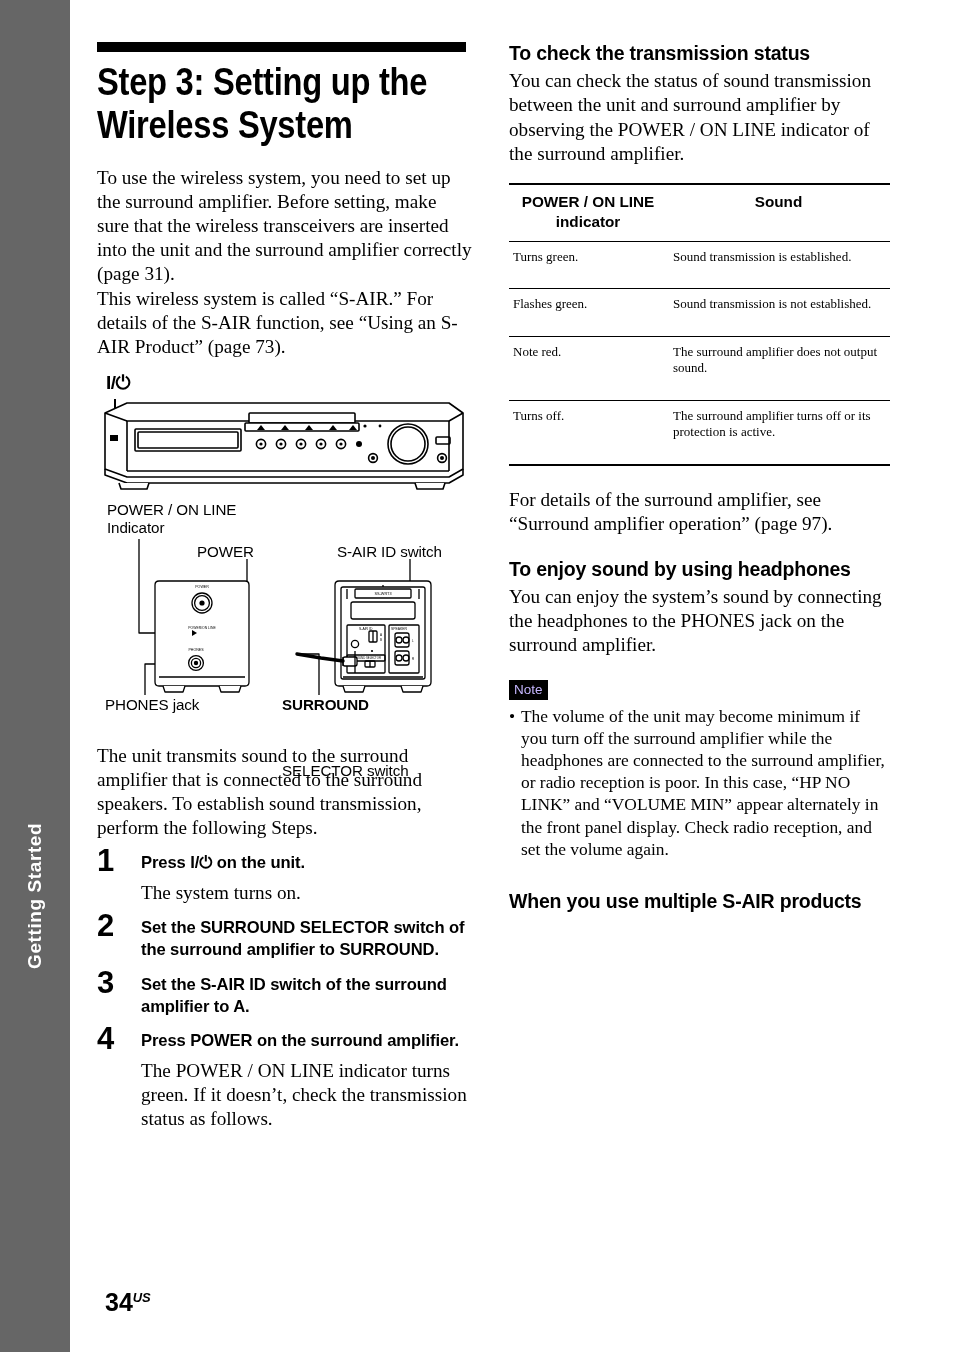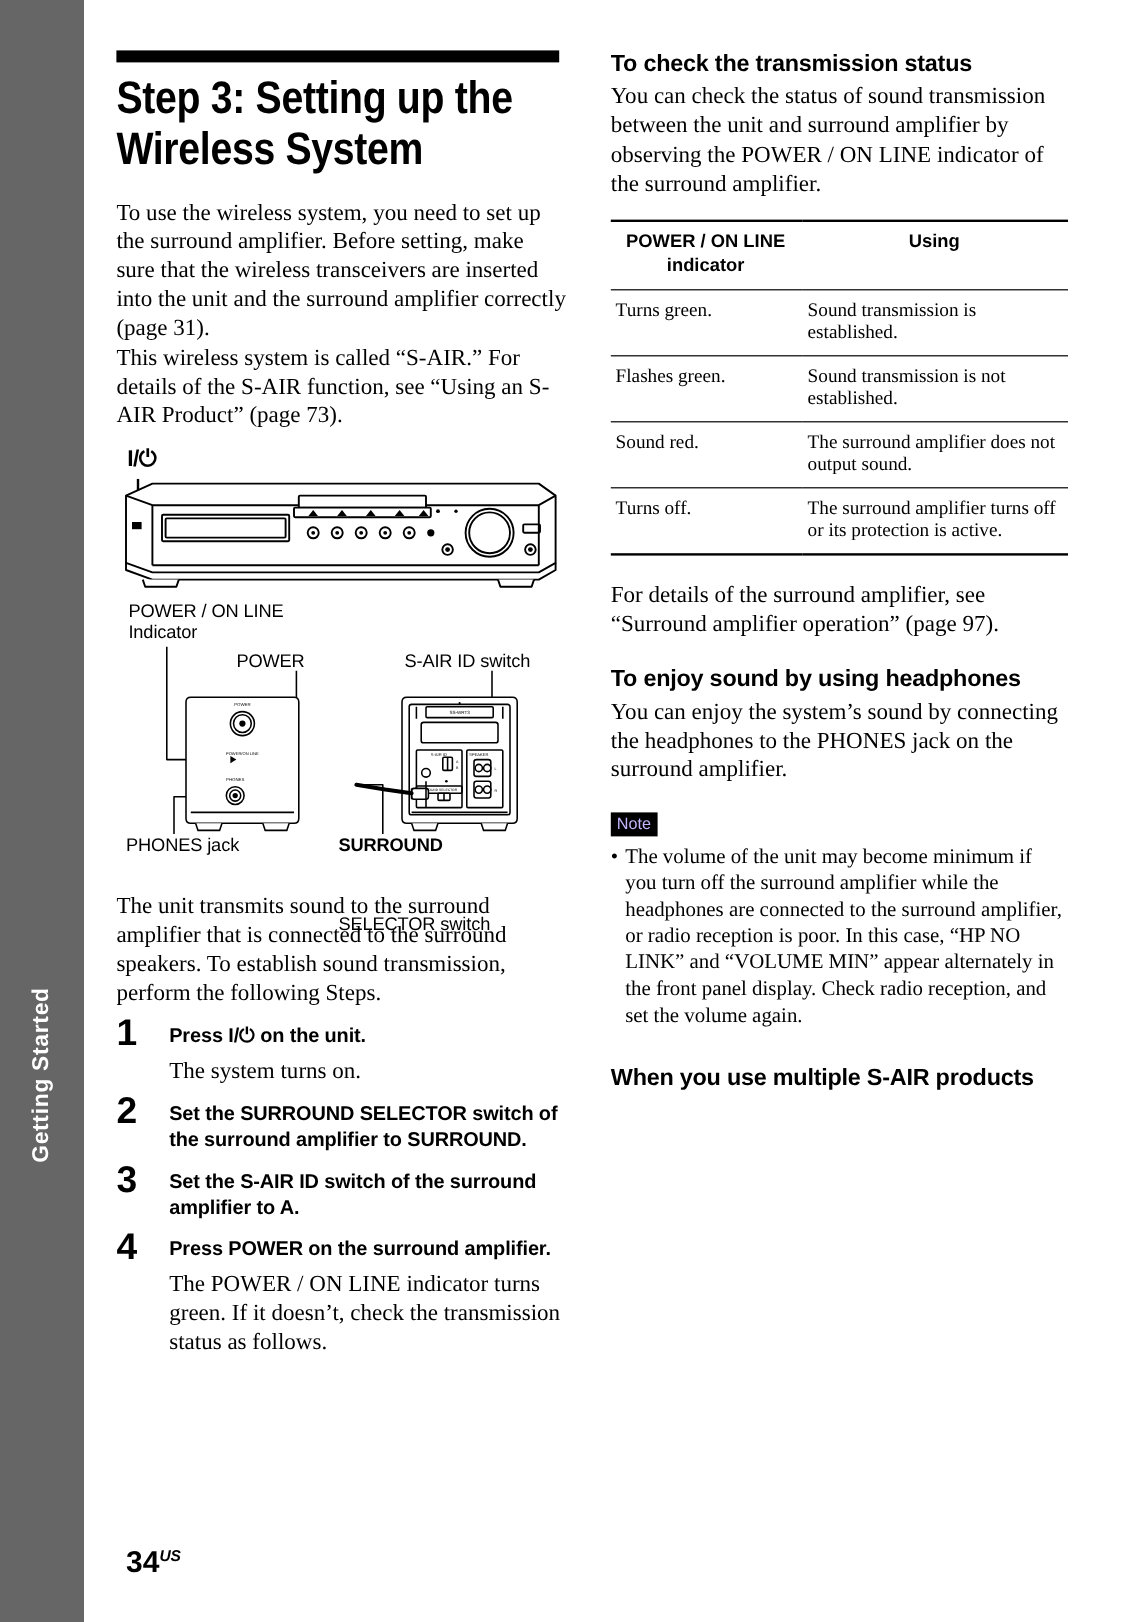--- a/index.html
+++ b/index.html
@@ -175,24 +175,24 @@
     font-family: "Liberation Sans", "DejaVu Sans", sans-serif;
     font-weight: bold;
     font-size: 15.3px;
     line-height: 1.3;
     text-align: center;
     vertical-align: top;
     padding: 7px 6px 9px 4px;
     margin-left: 10px;
   }
   table.status td {
-    font-size: 16px;
+    font-size: 13px;
     line-height: 1.22;
     vertical-align: top;
-    padding: 7px 6px 8px 4px;
+    padding: 7px 6px 24px 4px;
   }
   table.status thead tr { border-top: 2.4px solid #000; border-bottom: 1.4px solid #000; }
   table.status tbody tr { border-bottom: 1.3px solid #000; }
   table.status tbody tr:last-child { border-bottom: 2px solid #000; }
   .col-k { width: 150px; }
 
   
   .note-badge {
     display: inline-block;
     background: #000;
@@ -449,34 +449,34 @@
 
   <div class="col-right">
 
     <h2 class="h2">To check the transmission status</h2>
     <p class="body">You can check the status of sound transmission between the unit and surround amplifier by observing the POWER / ON LINE indicator of the surround amplifier.</p>
 
     <table class="status">
       <thead>
         <tr>
           <th class="col-k">POWER / ON LINE indicator</th>
-          <th>Using</th>
+          <th>Sound</th>
         </tr>
       </thead>
       <tbody>
         <tr>
           <td>Turns green.</td>
           <td>Sound transmission is established.</td>
         </tr>
         <tr>
           <td>Flashes green.</td>
           <td>Sound transmission is not established.</td>
         </tr>
         <tr>
-          <td>Sound red.</td>
+          <td>Note red.</td>
           <td>The surround amplifier does not output sound.</td>
         </tr>
         <tr>
           <td>Turns off.</td>
           <td>The surround amplifier turns off or its protection is active.</td>
         </tr>
       </tbody>
     </table>
 
     <div class="gap-md"></div>

